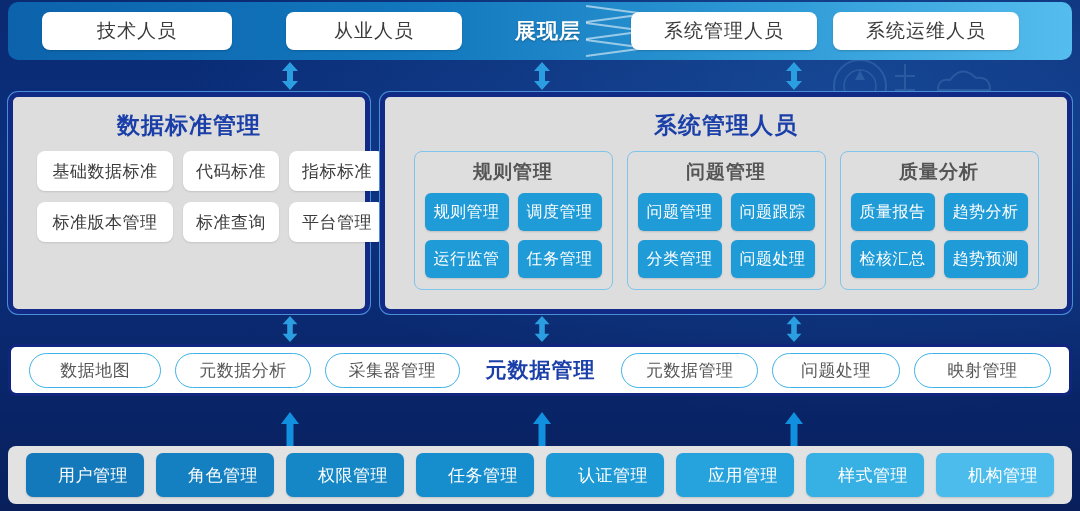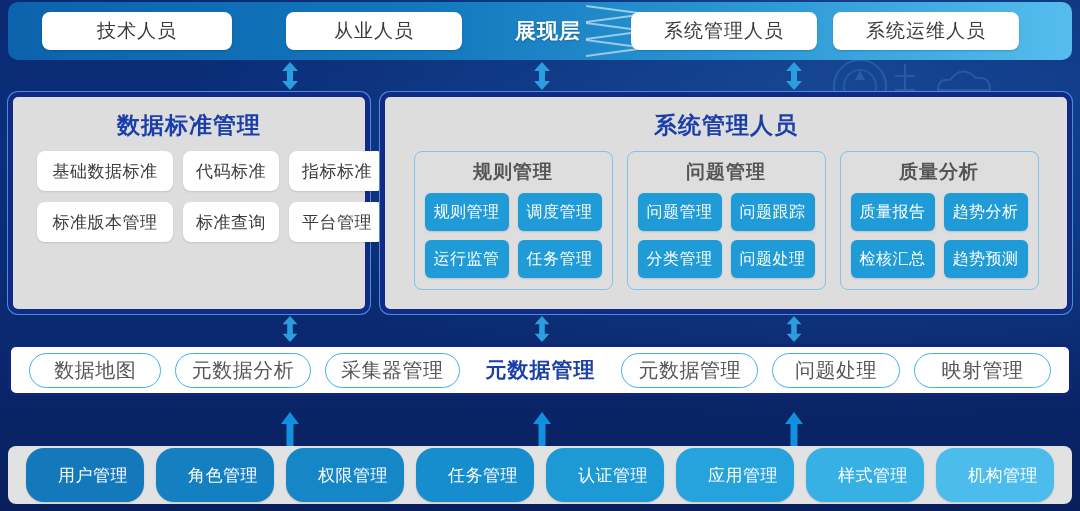--- a/index.html
+++ b/index.html
@@ -110,42 +110,42 @@
   .meta-bar{
     position:absolute;left:8px;top:344px;width:1064px;height:52px;
     background:#ffffff;border-radius:8px;
     border:3px solid #10267e;
     box-sizing:border-box;
     display:flex;align-items:center;gap:14px;padding:0 18px;
   }
   .meta-pill{
     border:1px solid #3fb2e8;border-radius:18px;background:#ffffff;
     height:33px;display:flex;align-items:center;justify-content:center;
-    color:#575757;font-size:20px;letter-spacing:.5px;
+    color:#575757;font-size:17px;letter-spacing:.5px;
   }
   .mp-1{width:137px;}
   .mp-2{width:140px;}
   .mp-3{width:140px;}
   .meta-title{
     color:#1a3fa8;font-size:21px;font-weight:bold;letter-spacing:1px;
     width:140px;text-align:center;
   }
   .mp-4{width:142px;}
   .mp-5{width:132px;}
   .mp-6{width:142px;}
 
   
   .sys-bar{
     position:absolute;left:8px;top:446px;width:1064px;height:58px;
     background:#e2e2e2;border-radius:8px;
     display:flex;align-items:center;gap:12px;padding:0 18px;
     box-sizing:border-box;
   }
   .sys-btn{
-    border-radius:18px;height:54px;width:108px;
+    border-radius:7px;height:44px;width:108px;
     display:flex;align-items:center;justify-content:center;
     color:#ffffff;font-size:17px;letter-spacing:.5px;
     box-shadow:0 1px 2px rgba(0,0,0,.14);
     padding-left:16px;
   }
   .sys-title{
     color:#1a3fa8;font-size:21px;font-weight:bold;letter-spacing:1px;
     width:112px;text-align:center;
   }
 </style>

